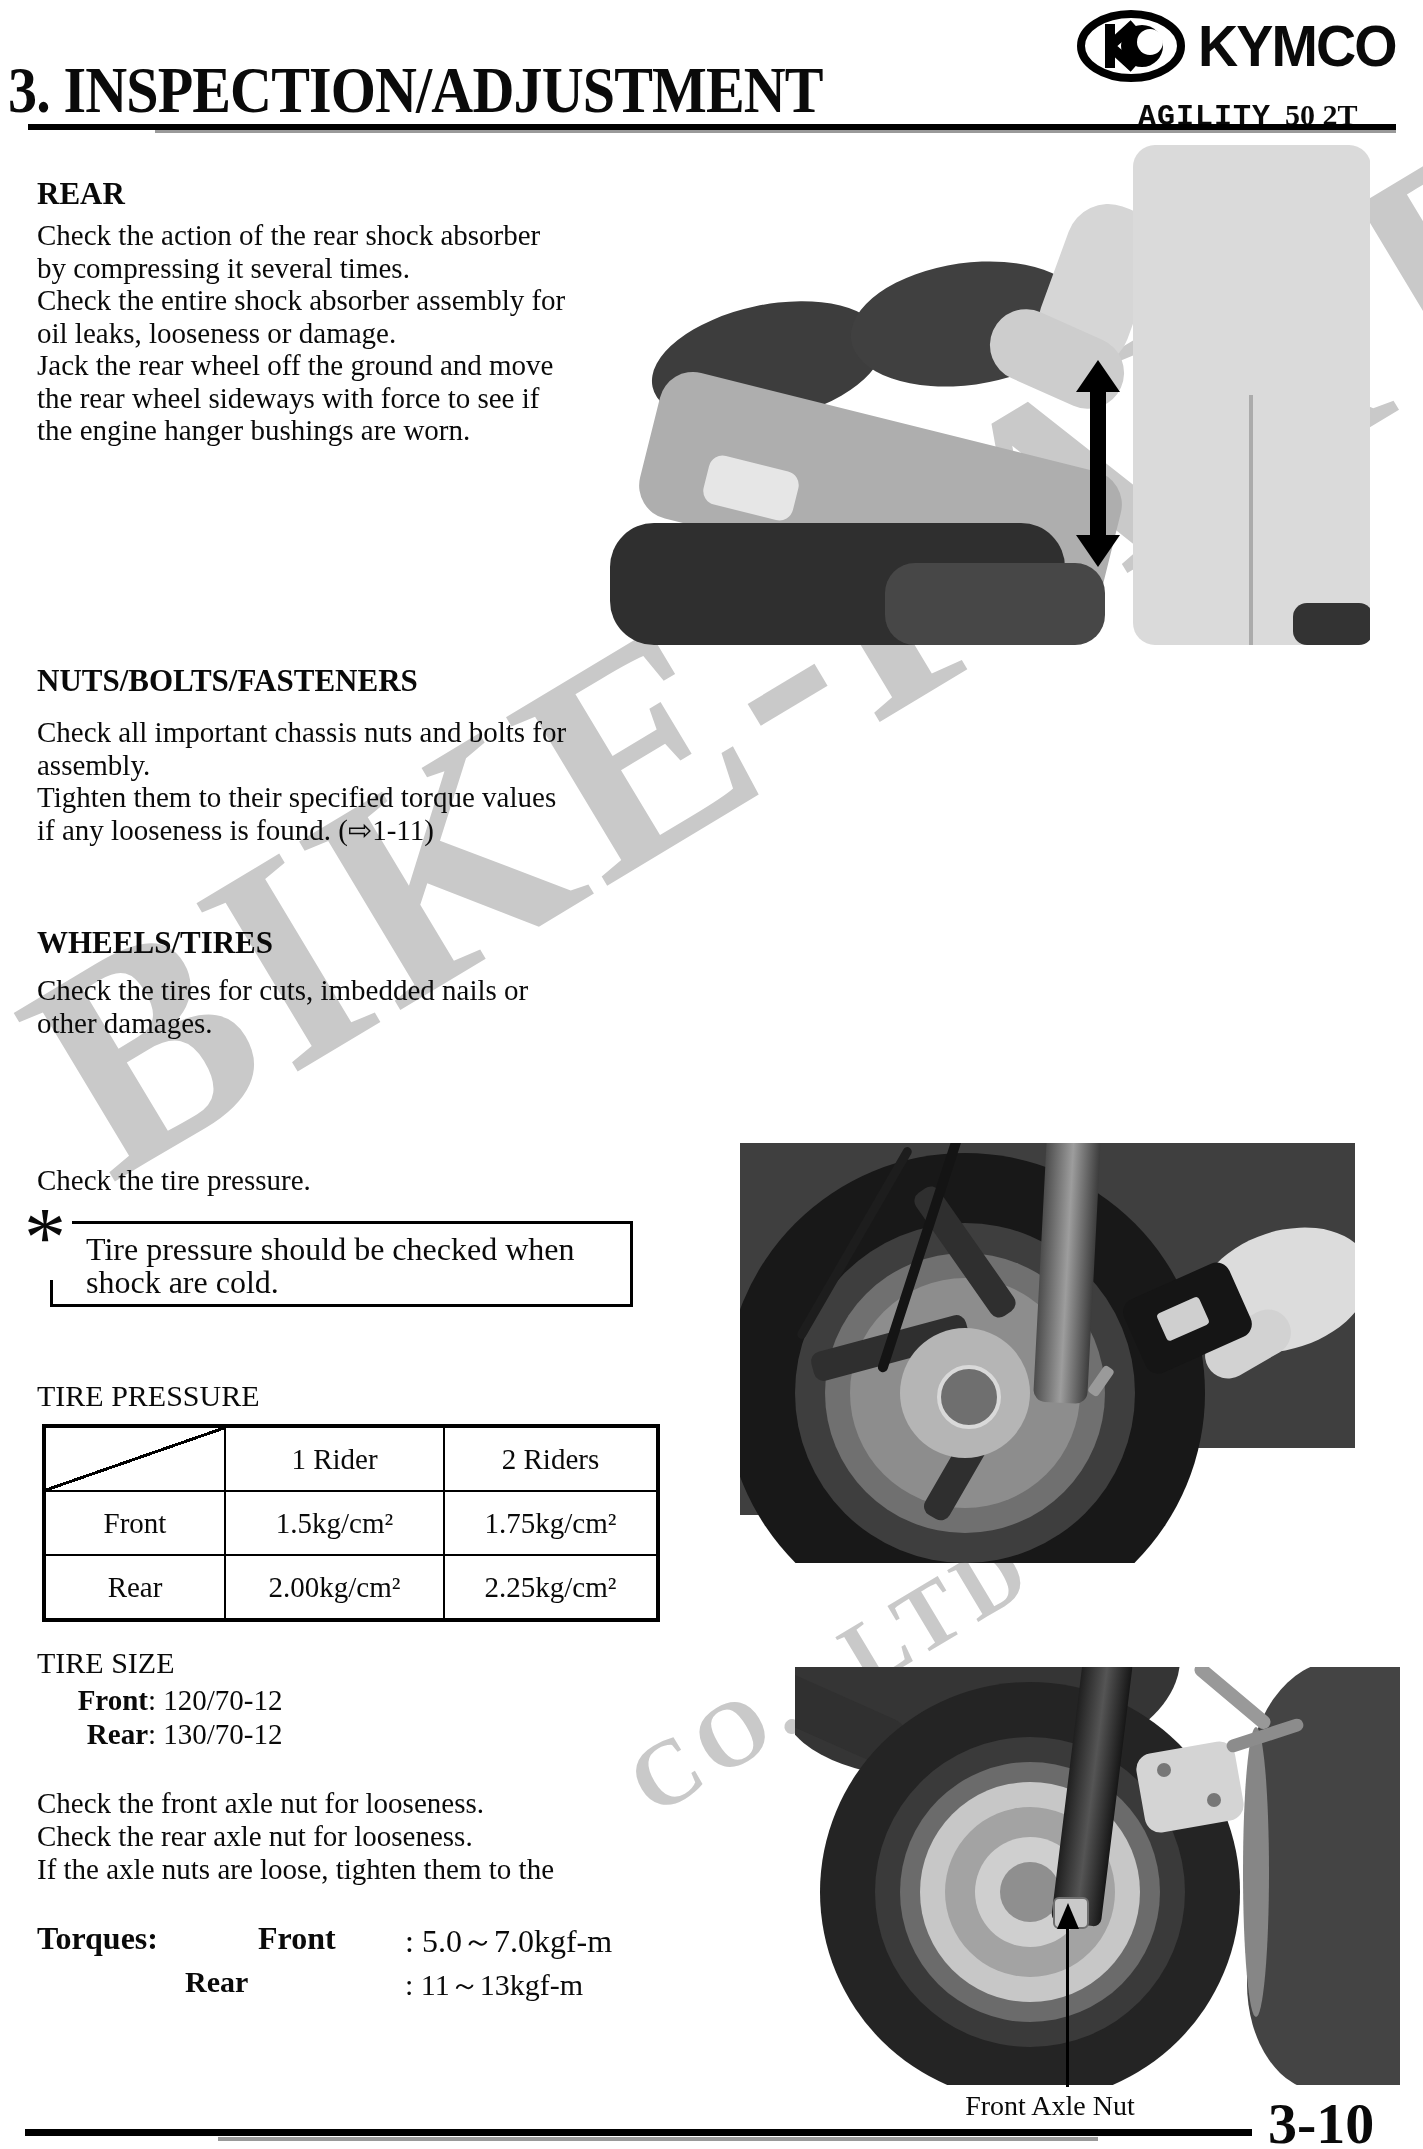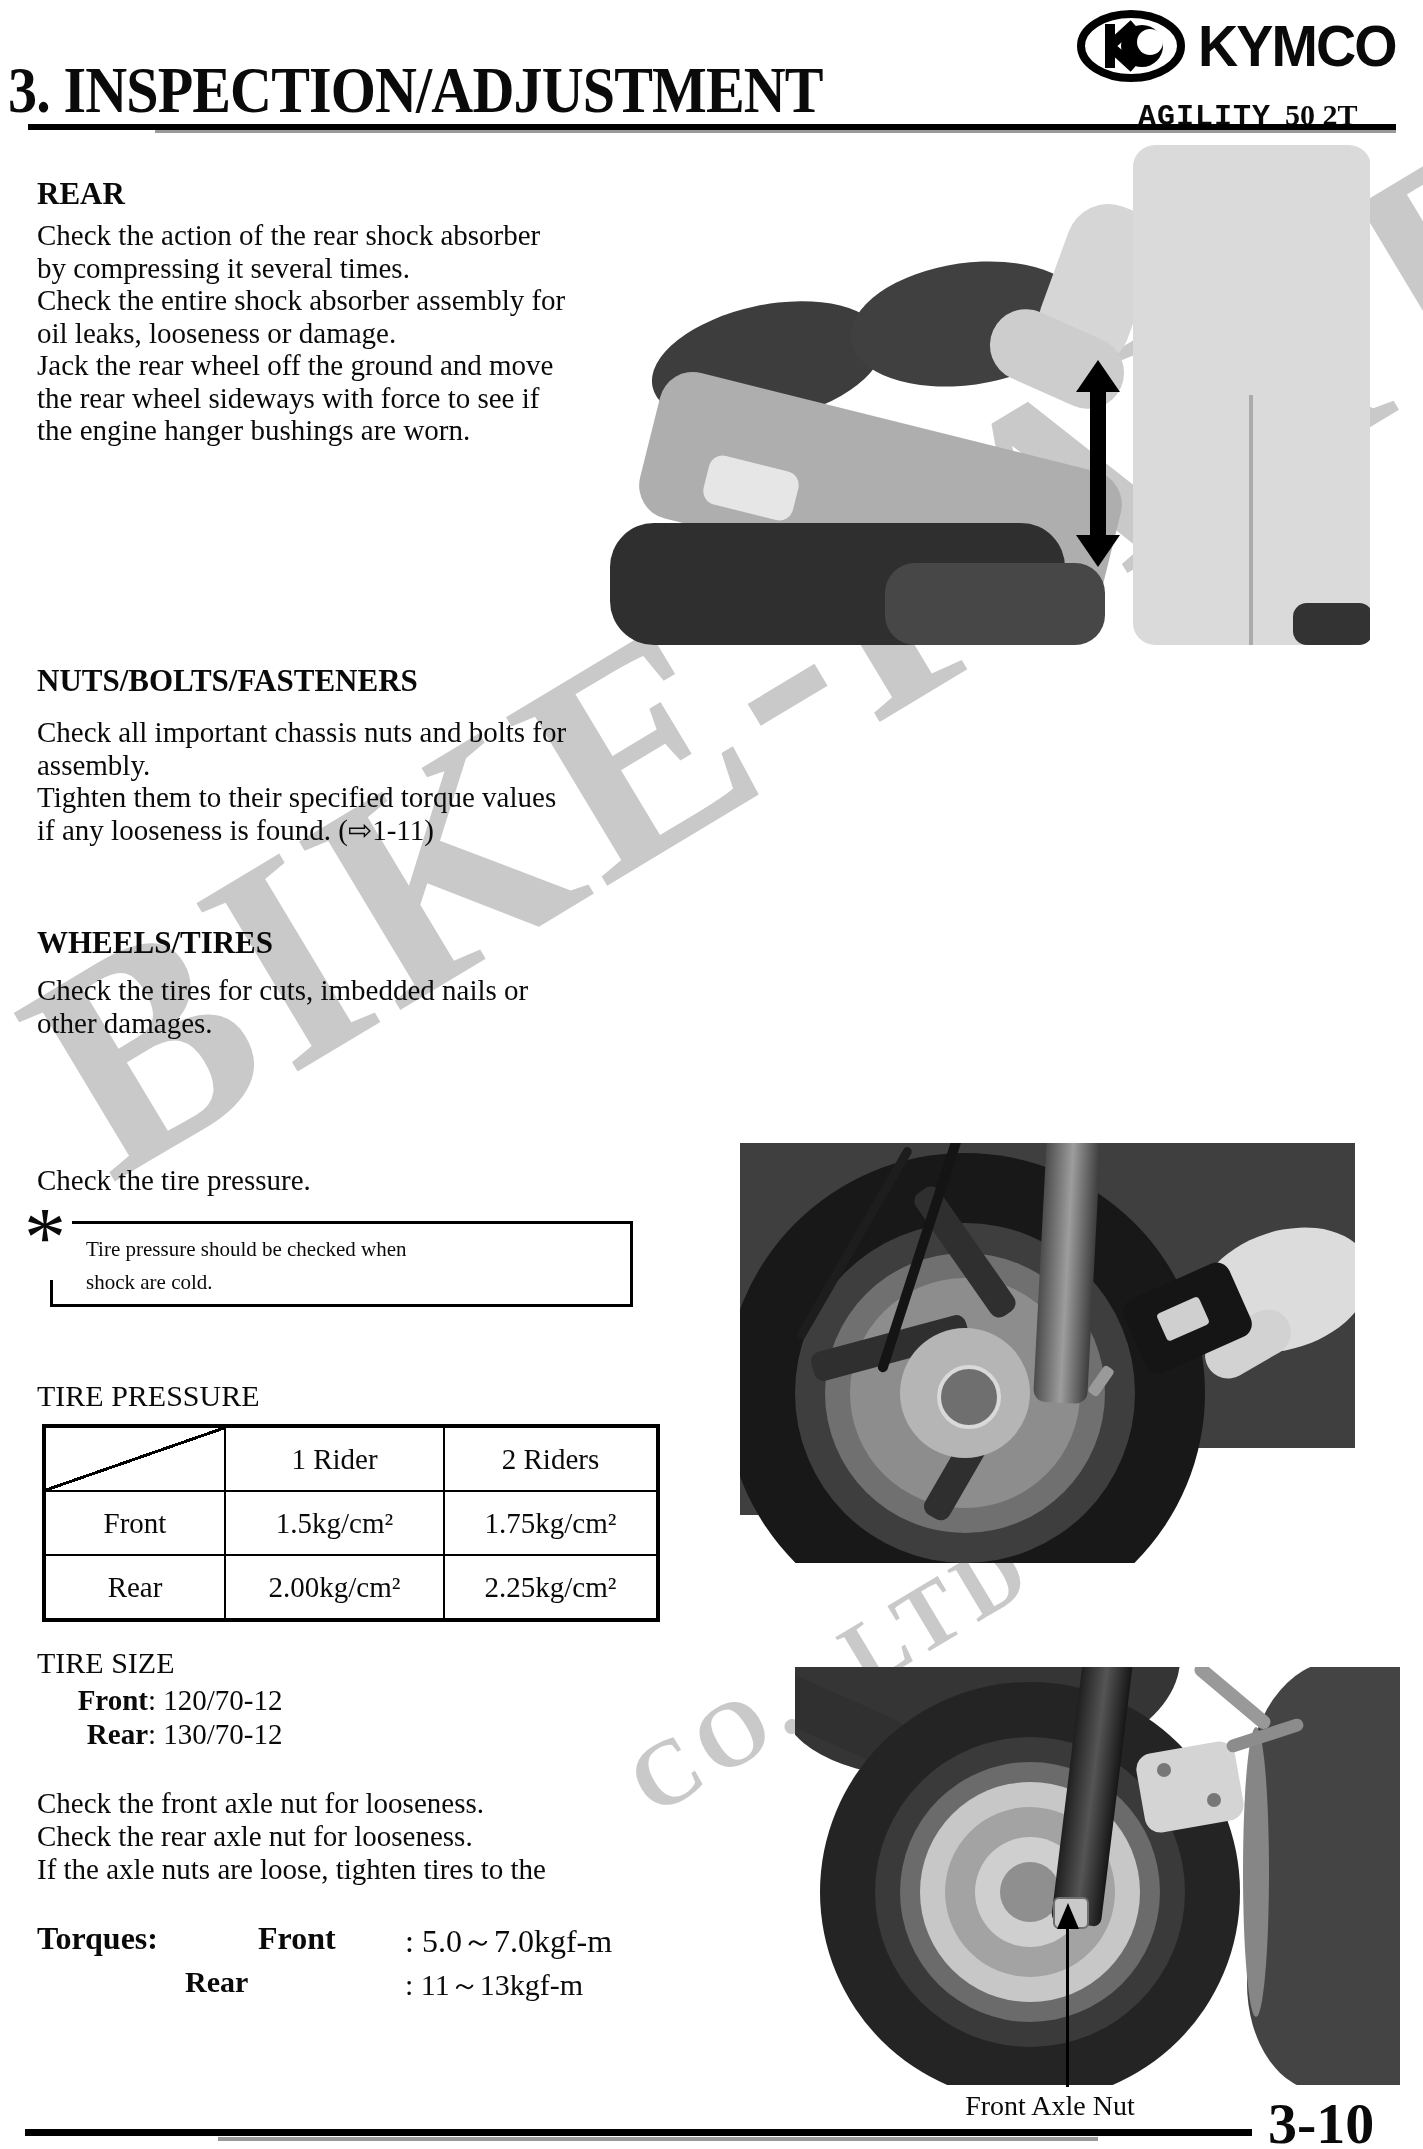--- a/index.html
+++ b/index.html
@@ -21,21 +21,21 @@
   .model{font-family:"Liberation Mono",monospace;font-size:30px;font-weight:bold;letter-spacing:1px;}
   .variant{font-family:"Liberation Serif",serif;font-size:30px;font-weight:bold;margin-left:14px;}
   .rule{background:#000;}
   
   table.tp{border-collapse:collapse;table-layout:fixed;width:614px;border:4px solid #000;}
   table.tp td{border:2px solid #000000;text-align:center;font-size:29px;height:62px;padding:0;}
   td.diag{background:linear-gradient(to bottom right,#fff calc(50% - 1.5px),#000 calc(50% - 1.5px),
           #000 calc(50% + 1.5px),#fff calc(50% + 1.5px));}
   
   .notebox{border:3px solid #000;width:577px;height:80px;}
-  .note-lines{padding:9px 0 0 33px;font-size:21px;line-height:33px;white-space:nowrap;}
+  .note-lines{padding:9px 0 0 33px;font-size:32px;line-height:33px;white-space:nowrap;}
   .star{font-size:84px;line-height:84px;background:#fff;padding:0 6px;}
   
   .ph{overflow:hidden;}
   .s{position:absolute;}
   .line-v{position:absolute;background:#000;}
   .tri-up{width:0;height:0;border-left:11px solid transparent;border-right:11px solid transparent;
           border-bottom:26px solid #000;}
   .tri-down{width:0;height:0;border-left:22px solid transparent;border-right:22px solid transparent;
             border-top:32px solid #000;}
   .tri-up-big{width:0;height:0;border-left:22px solid transparent;border-right:22px solid transparent;
@@ -134,21 +134,21 @@
       <span class="b" style="display:inline-block;width:111px;">Front</span><span>: 120/70-12</span>
     </div>
     <div>
       <span class="b" style="display:inline-block;width:111px;">Rear</span><span>: 130/70-12</span>
     </div>
   </div>
 
   <div class="abs z2 body-txt" style="left:37px;top:1787px;line-height:32.8px;">
     <div>Check the front axle nut for looseness.</div>
     <div>Check the rear axle nut for looseness.</div>
-    <div>If the axle nuts are loose, tighten tires to the</div>
+    <div>If the axle nuts are loose, tighten them to the</div>
   </div>
 
   <div class="abs z2" style="left:37px;top:1920px;width:620px;height:40px;font-size:32px;white-space:nowrap;">
     <span class="abs b" style="left:0;">Torques:</span>
     <span class="abs b" style="left:221px;">Front</span>
     <span class="abs" style="left:368px;">: 5.0～7.0kgf-m</span>
   </div>
   <div class="abs z2" style="left:37px;top:1965px;width:620px;height:40px;font-size:30px;white-space:nowrap;">
     <span class="abs b" style="left:148px;">Rear</span>
     <span class="abs" style="left:368px;">: 11～13kgf-m</span>

